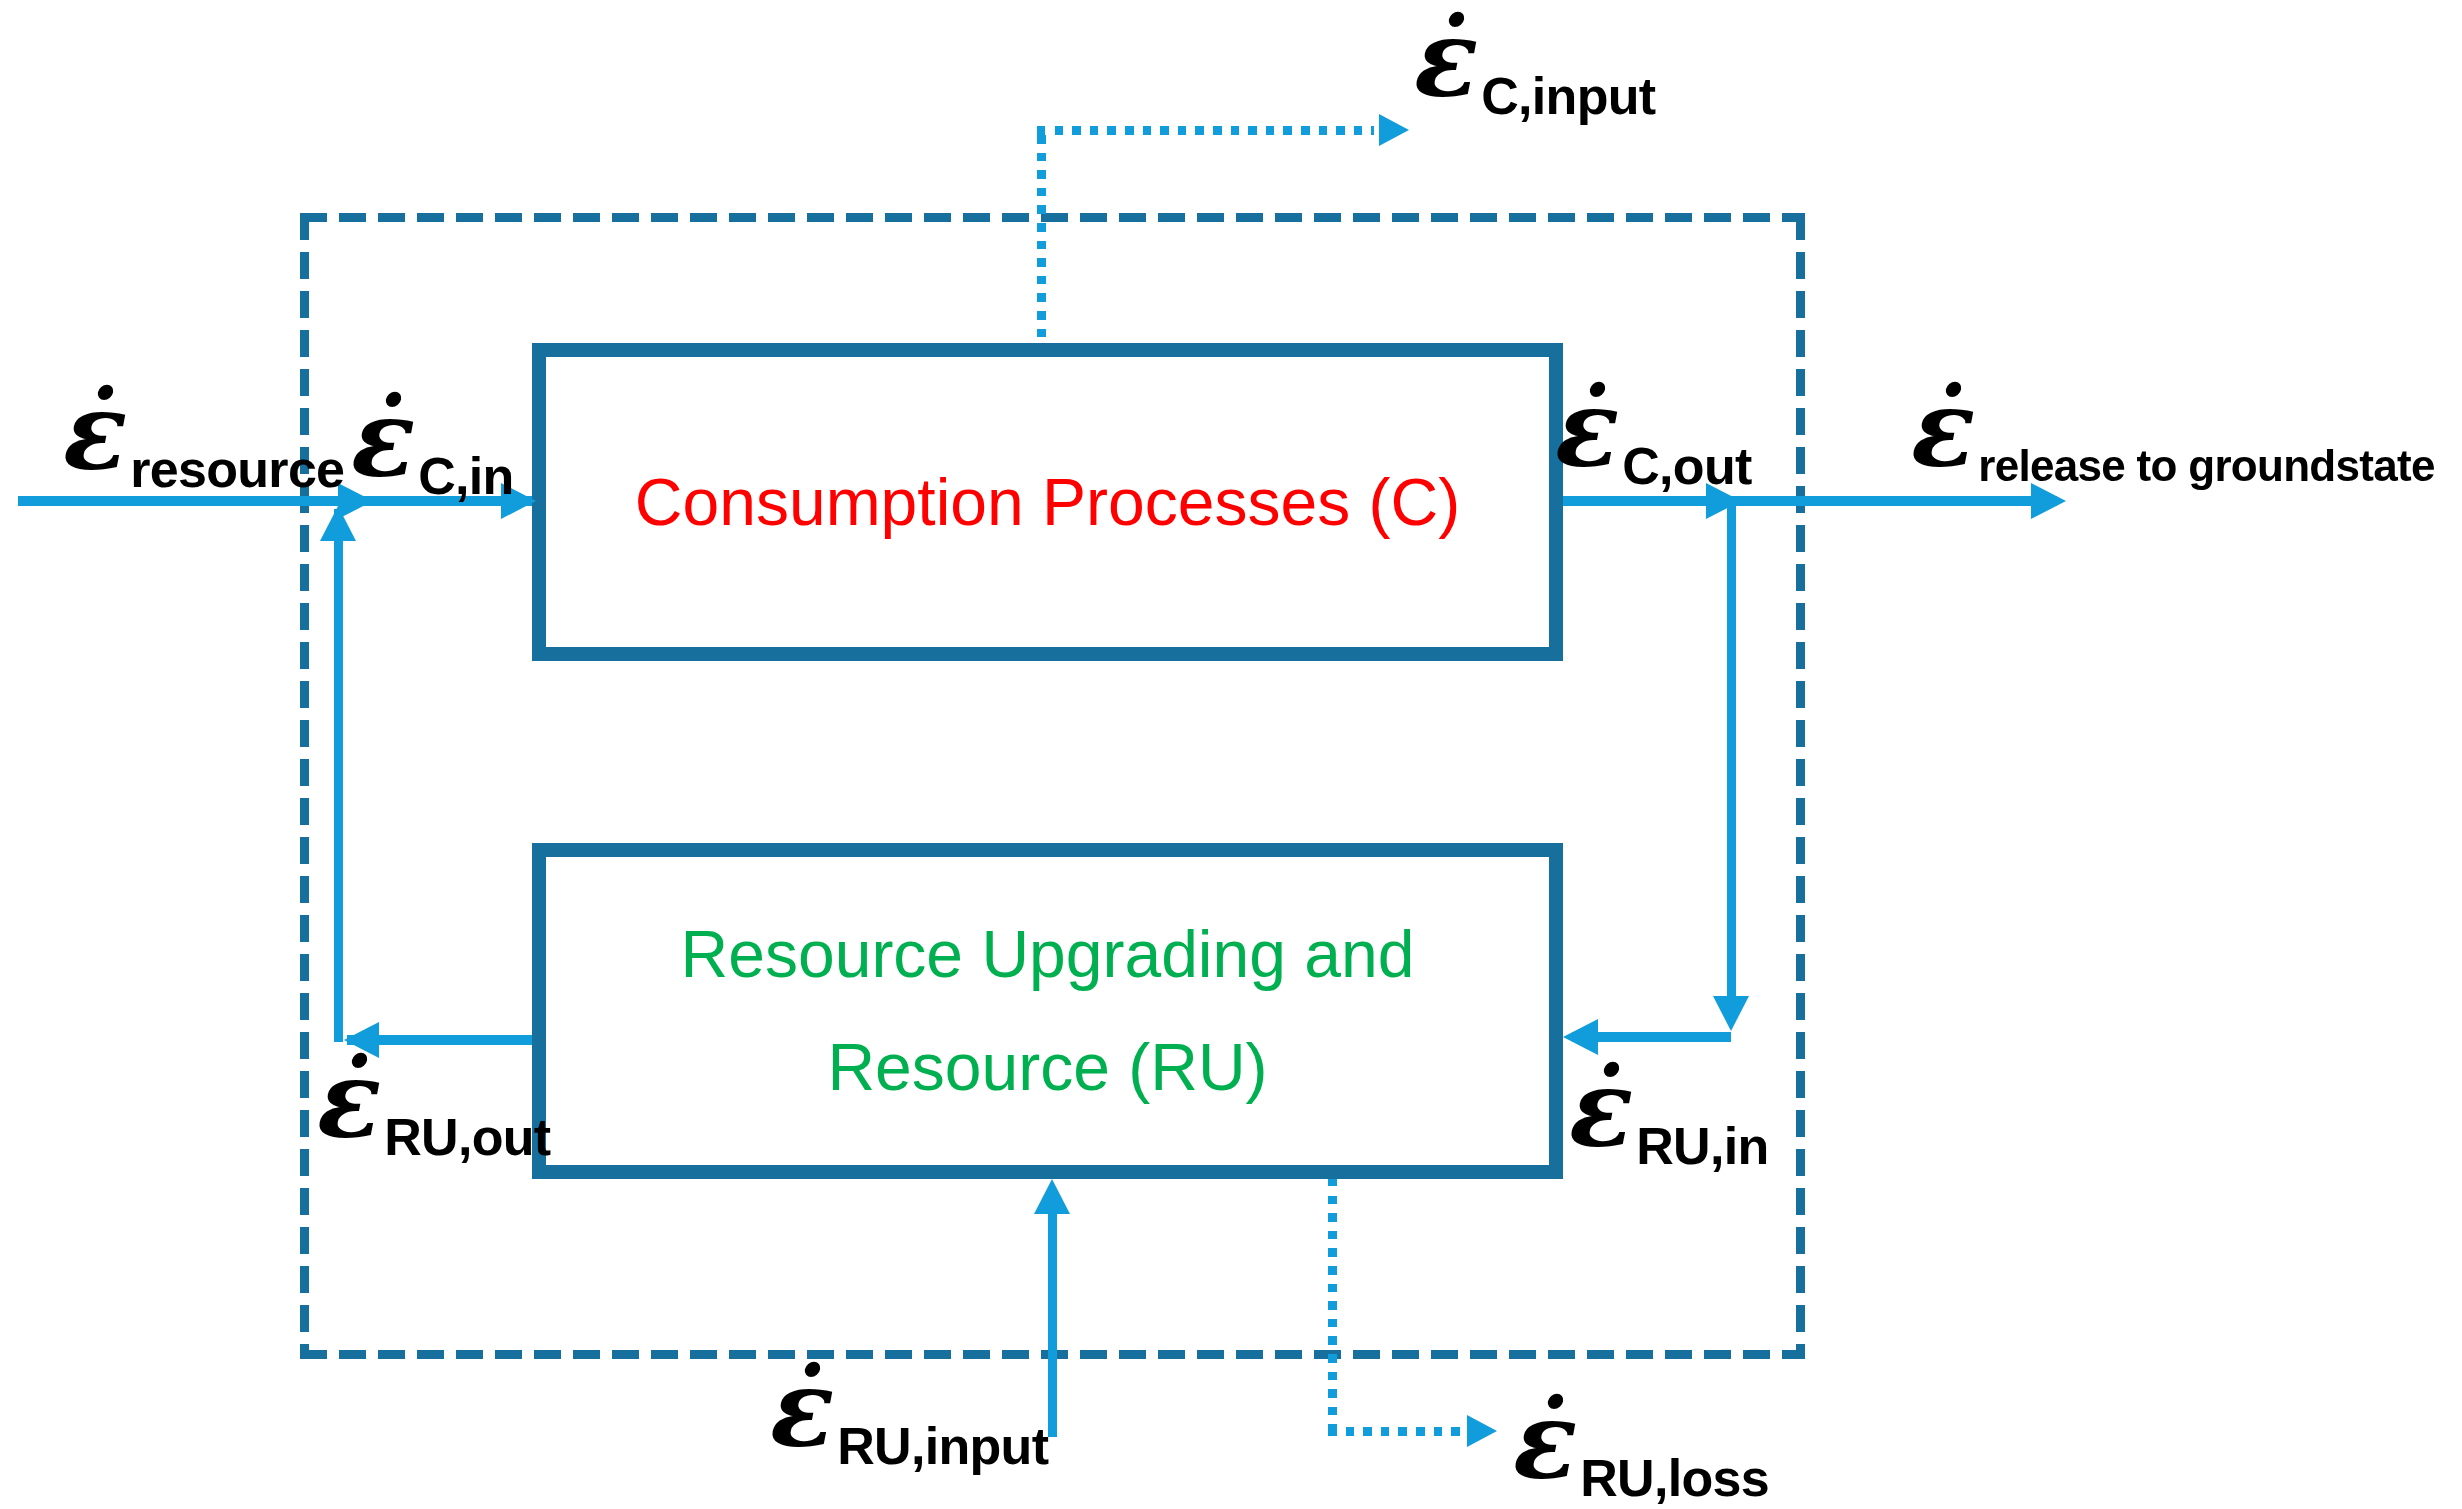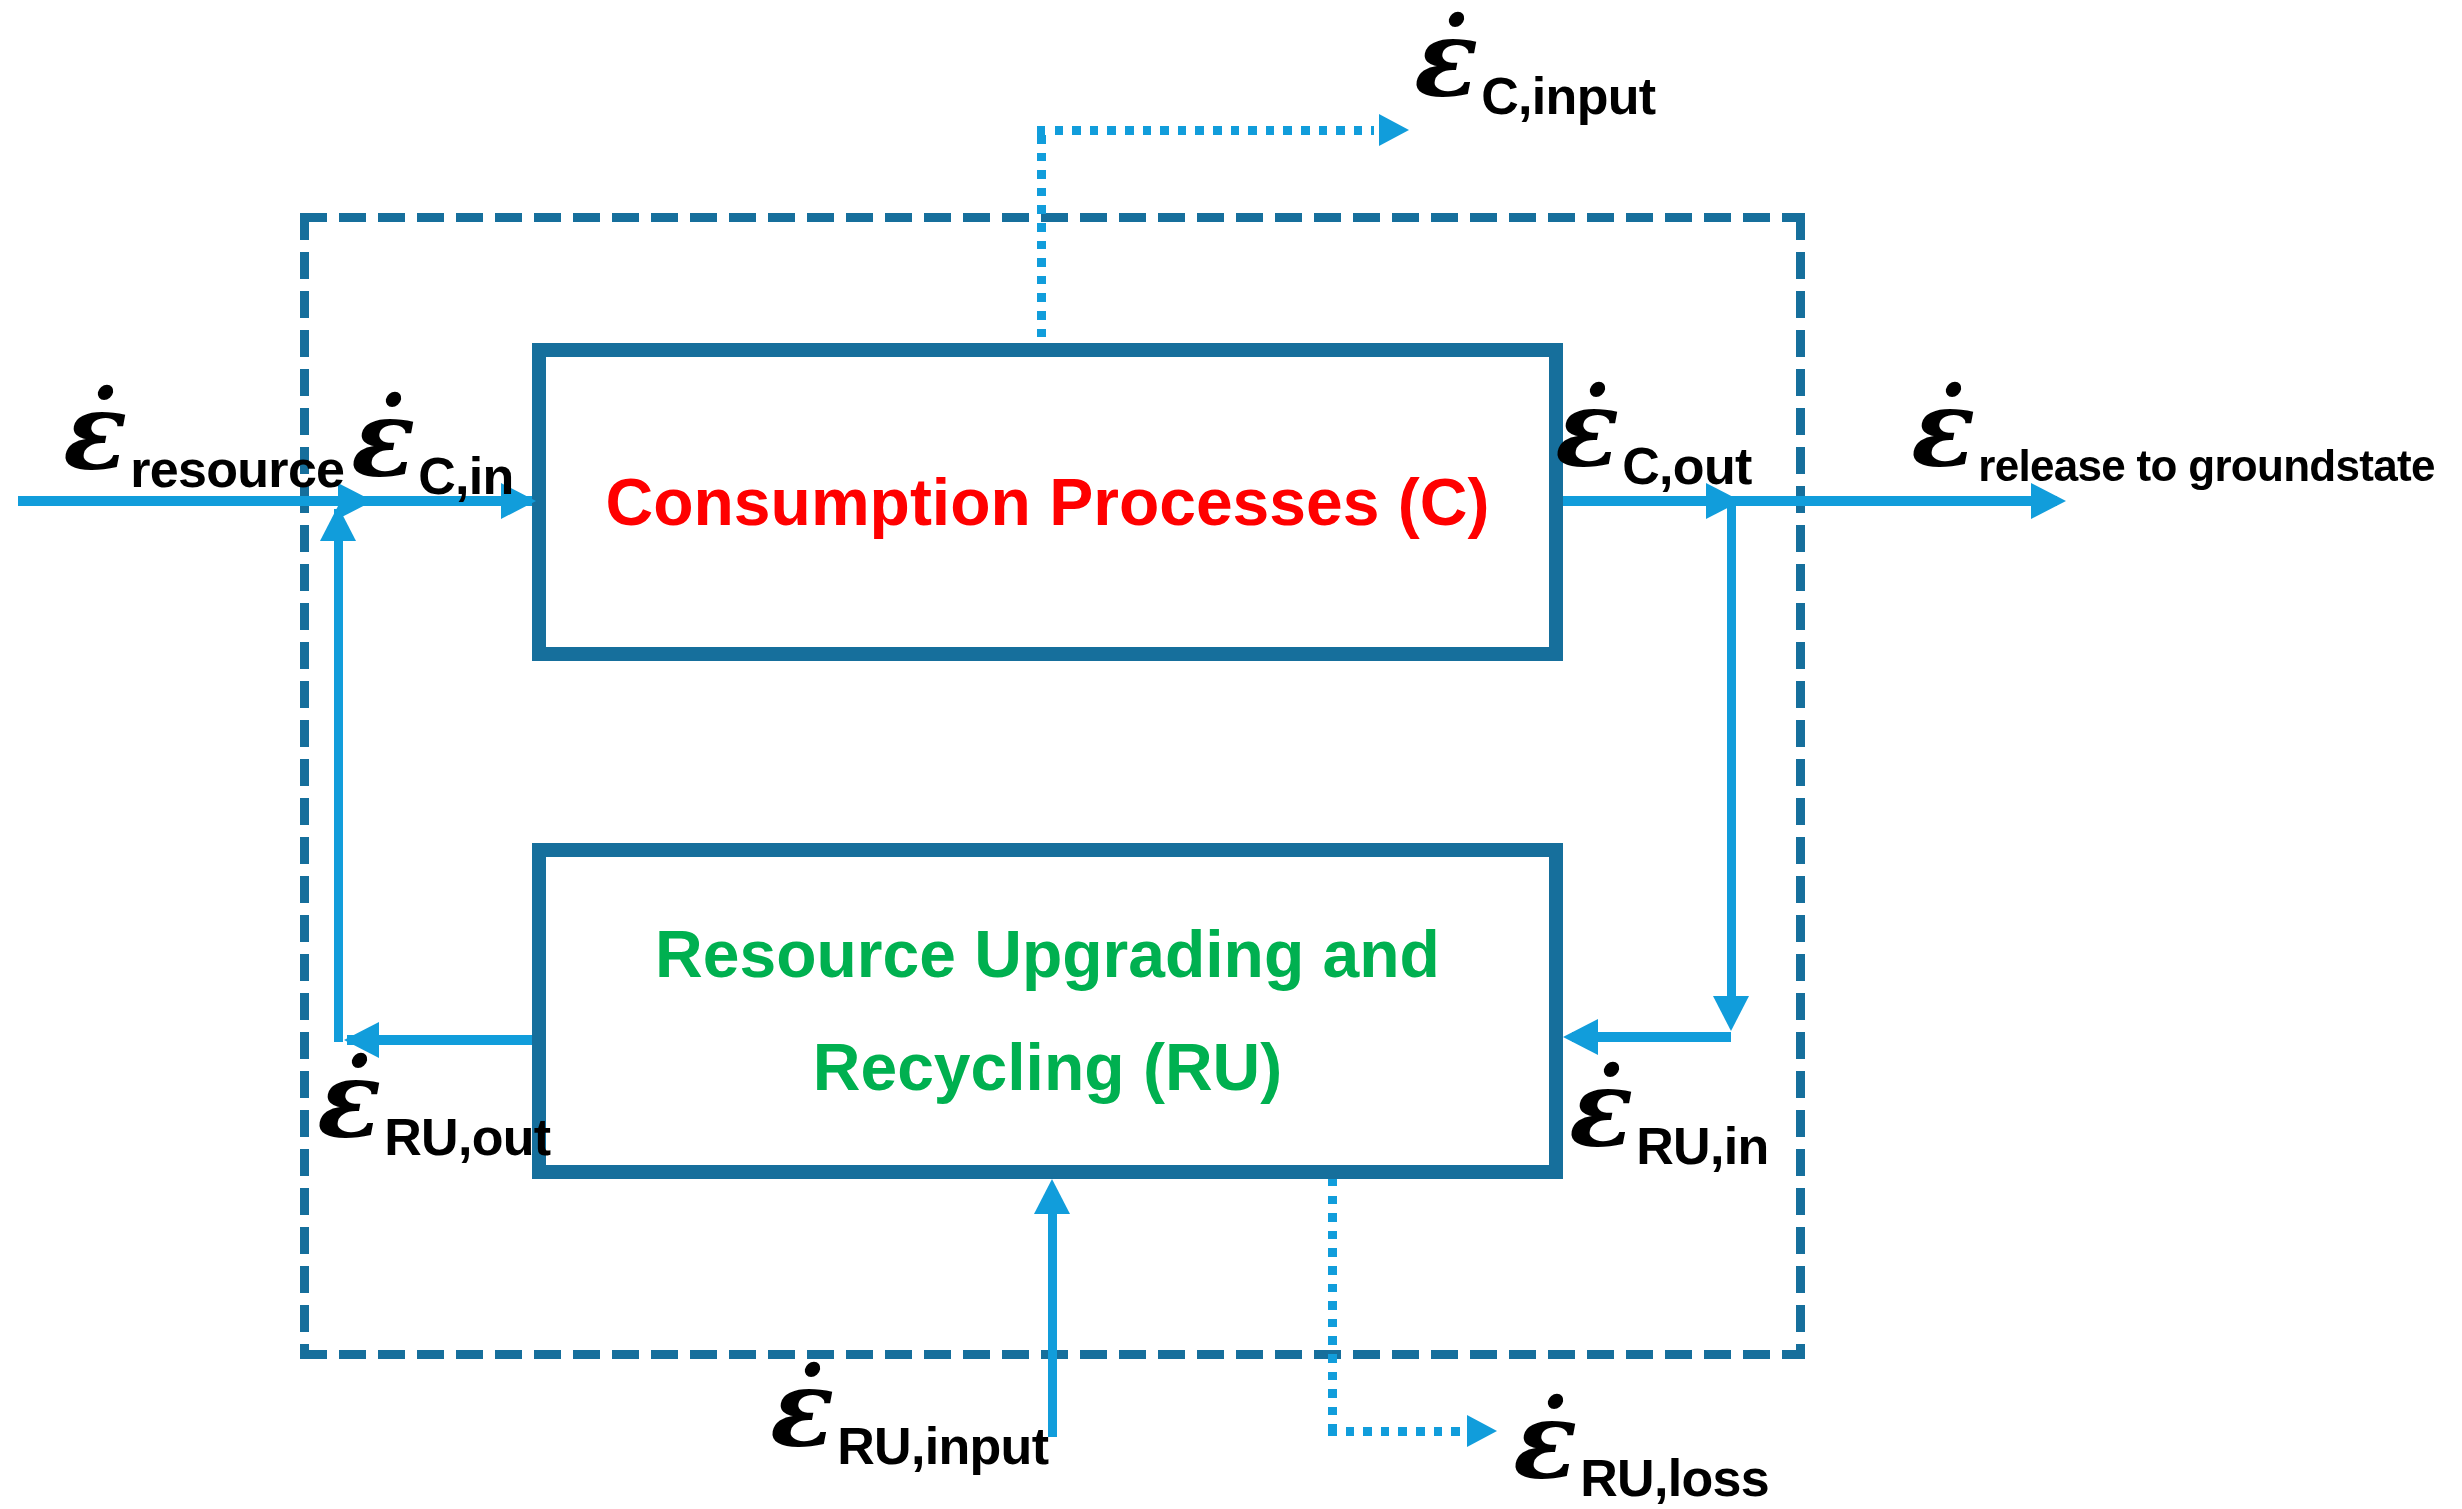--- a/index.html
+++ b/index.html
@@ -36,21 +36,20 @@
   .proc-box {
     position: absolute;
     border: 14px solid #166F9C;
     background: #ffffff;
     box-sizing: border-box;
     display: flex;
     align-items: center;
     justify-content: center;
     text-align: center;
     z-index: 2;
-    font-weight: bold;
   }
   #box-consumption { left: 532px; top: 343px;  width: 1031px; height: 318px; }
   #box-ru          { left: 532px; top: 843px; width: 1031px; height: 336px; }
   .box-text { font-size: 66px; line-height: 113px; white-space: nowrap; }
   #box-consumption .box-text { color: #FF0000; }
   #box-ru .box-text { color: #00B050; }
 
   
   .hline, .vline { position: absolute; background: #119DDB; z-index: 1; }
   .hline { height: 10px; }
@@ -166,21 +165,21 @@
   <div class="ah ah-up" id="ah-ru-input-up"></div>
   <div class="ah ah-right-sm" id="ah-c-loss"></div>
   <div class="ah ah-right-sm" id="ah-ru-loss"></div>
 
   <div class="proc-box" id="box-consumption">
     <div class="box-text">Consumption Processes (C)</div>
   </div>
   <div class="proc-box" id="box-ru">
     <div class="box-text">
       <span>Resource Upgrading and</span><br>
-      <span>Recycling (RU)</span>
+      <span>Resource (RU)</span>
     </div>
   </div>
 
   <div class="flow-label" id="label-resource">
     <span class="eps">ε̇</span>
     <span class="sub">resource</span>
   </div>
 
   <div class="flow-label" id="label-c-in">
     <span class="eps">ε̇</span>

